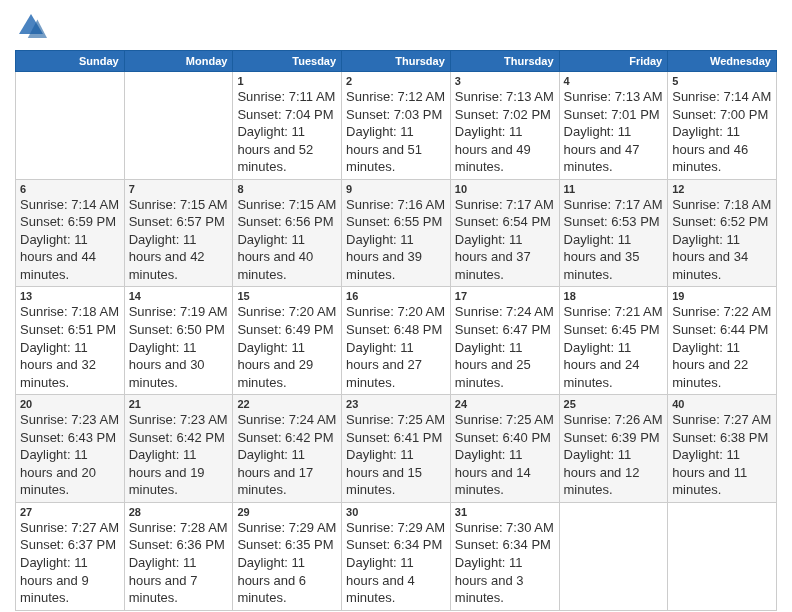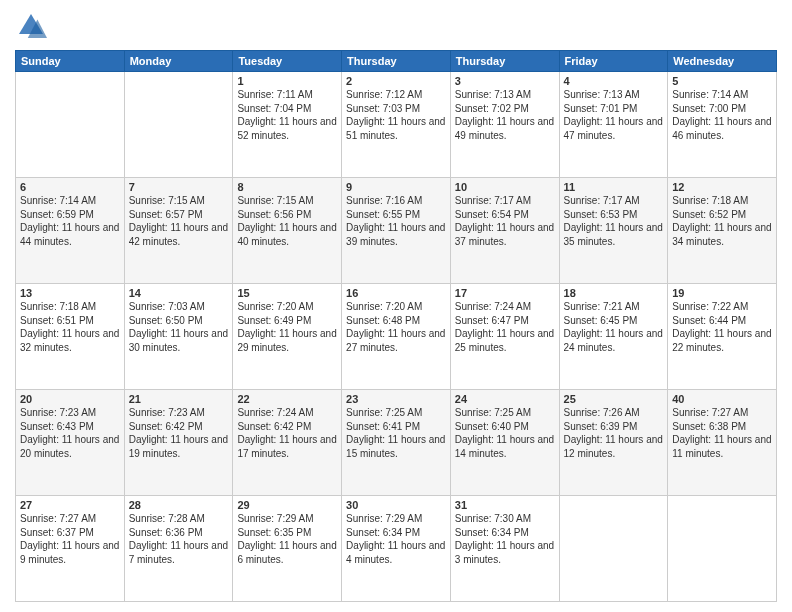--- a/index.html
+++ b/index.html
@@ -66,21 +66,21 @@
       border-collapse: collapse;
       width: 100%;
       table-layout: fixed;
     }
     .calendar th {
       background: #2a6db5;
       color: #fff;
       font-size: 11px;
       font-weight: bold;
       padding: 4px 5px;
-      text-align: left;
+      text-align: right;
       border: 1px solid #1a5da0;
     }
     .calendar td {
       border: 1px solid #ccc;
       vertical-align: top;
       padding: 3px 4px;
       font-size: 9px;
       color: #333;
       height: 88px;
       background: #fff;
@@ -88,21 +88,21 @@
     .calendar tr:nth-child(even) td {
       background: #f5f5f5;
     }
     .day-num {
       font-size: 11px;
       font-weight: bold;
       display: block;
       margin-bottom: 1px;
     }
     .cell-text {
-      font-size: 10px;
+      font-size: 13px;
       line-height: 1.35;
       color: #333;
     }
     .empty-cell {
       background: #f9f9f9;
     }
   </style>
 </head>
 <body>
 
@@ -217,21 +217,21 @@
         </tr>
         <tr>
           <td>
             <span class="day-num">13</span>
             <div class="cell-text">Sunrise: 7:18 AM
 Sunset: 6:51 PM
 Daylight: 11 hours and 32 minutes.</div>
           </td>
           <td>
             <span class="day-num">14</span>
-            <div class="cell-text">Sunrise: 7:03 AM
+            <div class="cell-text">Sunrise: 7:19 AM
 Sunset: 6:50 PM
 Daylight: 11 hours and 30 minutes.</div>
           </td>
           <td>
             <span class="day-num">15</span>
             <div class="cell-text">Sunrise: 7:20 AM
 Sunset: 6:49 PM
 Daylight: 11 hours and 29 minutes.</div>
           </td>
           <td>

